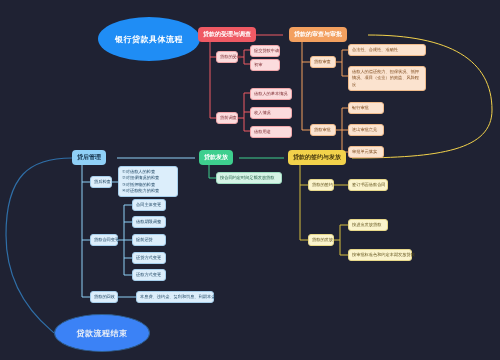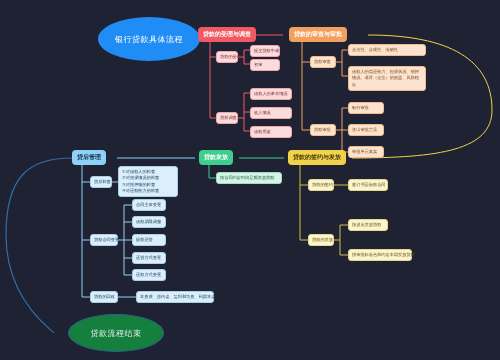--- a/index.html
+++ b/index.html
@@ -11,30 +11,30 @@
   }
   #canvas{position:absolute;inset:0;}
   svg.links{position:absolute;left:0;top:0;width:500px;height:360px;pointer-events:none;}
 
   .node{position:absolute;box-sizing:border-box;white-space:nowrap;}
 
   
   .root-ellipse{
     display:flex;align-items:center;justify-content:center;
     border-radius:50%;
-    color:#ffffff;font-weight:normal;
+    color:#ffffff;font-weight:bold;
     letter-spacing:.5px;
   }
   #root-start{
     left:98px;top:17px;width:102px;height:44px;
     background:#1f8df5;font-size:8px;
   }
   #root-end{
-    left:68px;top:314px;width:96px;height:38px;
-    background:#15803d;border:1px solid #2f5e8e;
+    left:54px;top:314px;width:96px;height:38px;
+    background:#3b82f6;border:1px solid #2f5e8e;
     color:#e8eef7;font-size:8px;
   }
 
   
   .lvl1{
     display:flex;align-items:center;justify-content:center;
     border-radius:4px;color:#ffffff;font-size:6px;font-weight:bold;
     padding:0 5px;height:15px;
   }
   #n-red{left:198px;top:27px;background:#ef5a64;}

